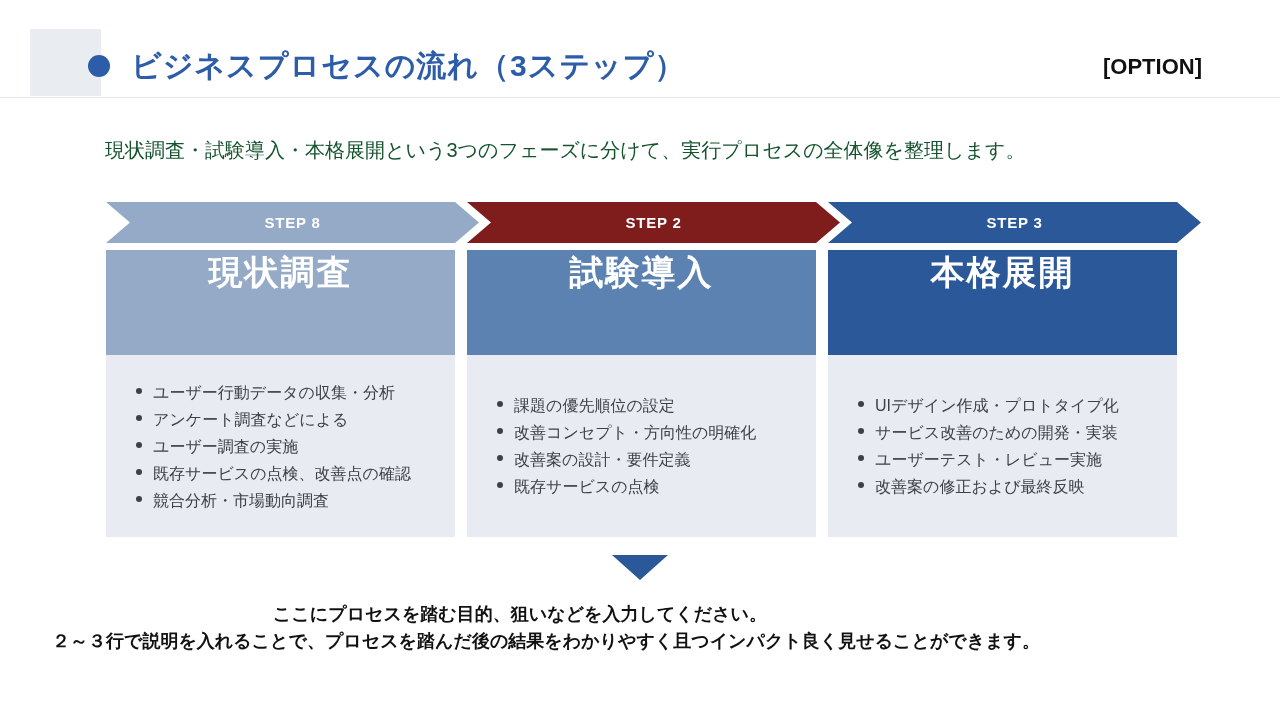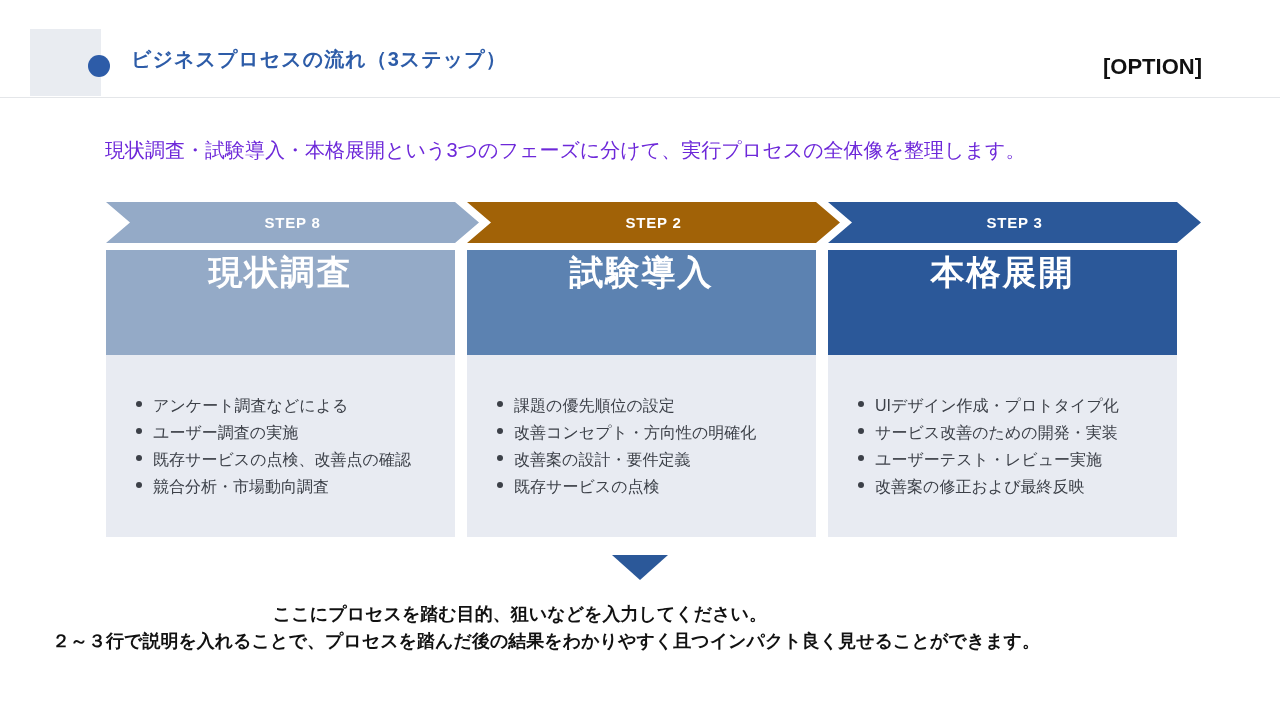--- a/index.html
+++ b/index.html
@@ -2,26 +2,26 @@
 <html><head>
 <meta charset="utf-8">
 <style>
   * { margin: 0; padding: 0; box-sizing: border-box; }
   html, body { width: 1280px; height: 720px; background: #ffffff; overflow: hidden; }
   body { font-family: "Liberation Sans", "DejaVu Sans", sans-serif; position: relative; }
 
   
   .accent-square { position: absolute; left: 30px; top: 29px; width: 71px; height: 67px; background: #E9ECF1; }
   .title-dot { position: absolute; left: 88px; top: 55px; width: 22px; height: 22px; border-radius: 50%; background: #2D5CA8; }
-  .page-title { position: absolute; left: 131px; top: 46px; font-size: 20px; font-weight: bold; color: #2D5CA8; letter-spacing: 1px; white-space: nowrap; }
+  .page-title { position: absolute; left: 131px; top: 46px; font-size: 30px; font-weight: bold; color: #2D5CA8; letter-spacing: 1px; white-space: nowrap; }
   .option-label { position: absolute; right: 78px; top: 54px; font-size: 22px; font-weight: bold; color: #111111; }
   .header-divider { position: absolute; left: 0; top: 97px; width: 1280px; height: 1px; background: #E4E6E9; }
 
   
-  .subtitle { position: absolute; left: 105px; top: 137px; font-size: 20px; color: #6d28d9; white-space: nowrap; }
+  .subtitle { position: absolute; left: 105px; top: 137px; font-size: 20px; color: #14532d; white-space: nowrap; }
 
   
   .chevron { position: absolute; top: 202px; height: 41px; width: 373px;
              clip-path: polygon(0 0, calc(100% - 24px) 0, 100% 50%, calc(100% - 24px) 100%, 0 100%, 24px 50%);
              display: flex; align-items: center; justify-content: center; }
   .chevron span { color: #ffffff; font-size: 15px; font-weight: bold; letter-spacing: 0.8px; }
   .chevron.c1 { left: 106px; }
   .chevron.c2 { left: 467px; }
   .chevron.c3 { left: 828px; }
 
@@ -55,39 +55,43 @@
 <div class="title-dot"></div>
 <div class="page-title">ビジネスプロセスの流れ（3ステップ）</div>
 <div class="option-label">[OPTION]</div>
 <div class="header-divider"></div>
 
 <div class="subtitle">現状調査・試験導入・本格展開という3つのフェーズに分けて、実行プロセスの全体像を整理します。</div>
 
 <div class="chevron c1" style="background-color: rgb(148, 170, 199);">
   <span>STEP 8</span>
 </div>
-<div class="chevron c2" style="background-color: #a16207;">
+<div class="chevron c2" style="background-color: #7f1d1d;">
   <span>STEP 2</span>
 </div>
 <div class="chevron c3" style="background-color: rgb(43, 88, 153);">
   <span>STEP 3</span>
 </div>
 
 <div class="card-title col1" style="background-color: rgb(148, 170, 199);">
   <span>現状調査</span>
 </div>
 <div class="card-title col2" style="background-color: rgb(92, 130, 177);">
   <span>試験導入</span>
 </div>
 <div class="card-title col3" style="background-color: rgb(43, 88, 153);">
   <span>本格展開</span>
 </div>
 
 <div class="card-body col1">
   <ul>
+    <li>
+        <span class="bullet-dot"></span>
+        <span>ユーザー行動データの収集・分析</span>
+      </li>
     <li>
         <span class="bullet-dot"></span>
         <span>アンケート調査などによる</span>
       </li>
     <li>
         <span class="bullet-dot"></span>
         <span>ユーザー調査の実施</span>
       </li>
     <li>
         <span class="bullet-dot"></span>

